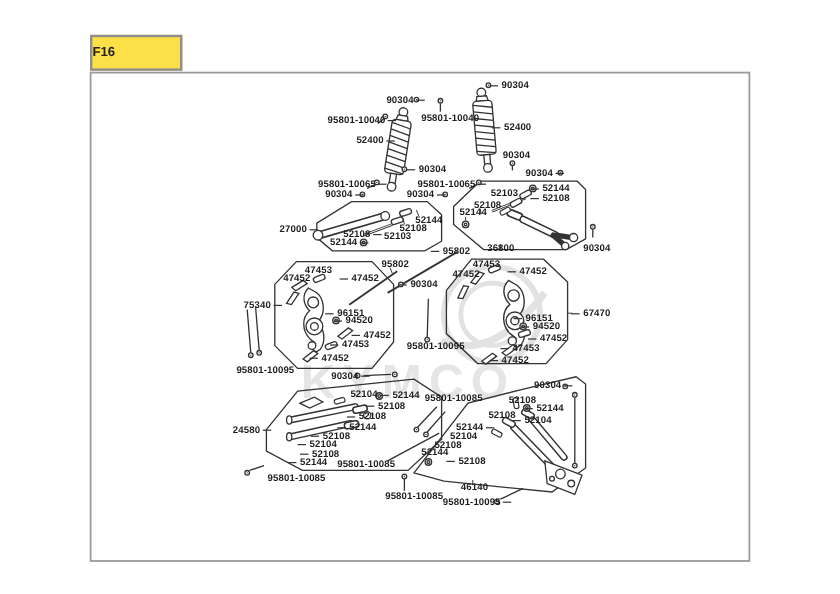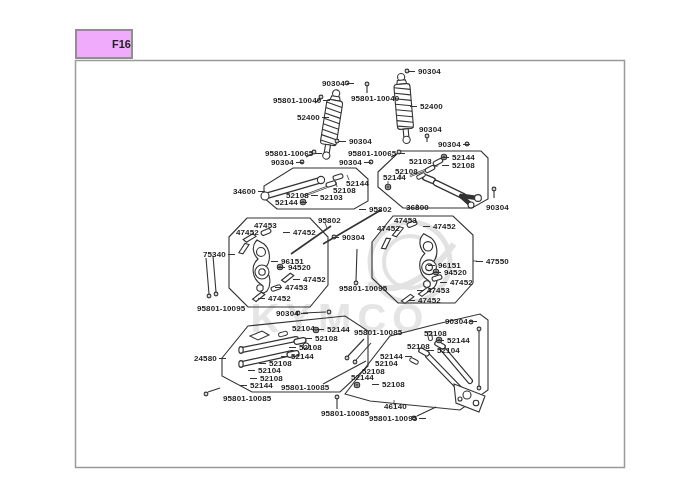--- a/index.html
+++ b/index.html
@@ -1,20 +1,20 @@
 <!DOCTYPE html>
 <html><head>
 <meta charset="utf-8">
 <style>
   html,body{margin:0;padding:0;background:#fff;}
   .page{position:relative;width:700px;height:495px;background:#fff;overflow:hidden;
         font-family:"Liberation Sans",sans-serif;}
   .svgart{position:absolute;left:0;top:0;width:700px;height:495px;}
-  .f16box{position:absolute;left:75px;top:29px;width:58px;height:30px;background:#f0abfc;
-          border:2px solid #8f8f8f;display:flex;align-items:center;justify-content:flex-end;
+  .f16box{position:absolute;left:75px;top:29px;width:77px;height:30px;background:#fde047;
+          border:2px solid #8f8f8f;display:flex;align-items:center;justify-content:flex-start;
           font:700 11px "Liberation Sans",sans-serif;color:#222;box-sizing:border-box;}
   .ptitle{position:absolute;left:176px;top:38px;font:700 12px "Liberation Sans",sans-serif;color:#222;}
   .footer{position:absolute;left:75px;top:471px;width:550px;text-align:center;
           font:600 10px "Liberation Sans",sans-serif;color:#222;}
   #labels-layer{position:absolute;left:0;top:0;width:700px;height:495px;}
   .plabel{position:absolute;font:700 8px "Liberation Sans",sans-serif;color:#1d1d1d;
           transform:translateY(-50%);white-space:nowrap;letter-spacing:.1px;}
   .lead{position:absolute;width:7px;height:1px;background:#333;}
 </style>
 </head>
@@ -265,21 +265,21 @@
       <div class="lead" style="top: 161.5px; left: 364px;"></div>
       <div class="plabel" style="left: 409px; top: 161px;">52103</div>
       <div class="plabel" style="left: 452px; top: 157px;">52144</div>
       <div class="lead" style="top: 156.5px; left: 442px;"></div>
       <div class="plabel" style="left: 452px; top: 165px;">52108</div>
       <div class="lead" style="top: 164.5px; left: 442px;"></div>
       <div class="plabel" style="left: 395px; top: 171px;">52108</div>
       <div class="plabel" style="left: 383px; top: 177px;">52144</div>
       <div class="plabel" style="left: 406px; top: 207px;">36800</div>
       <div class="plabel" style="left: 486px; top: 207px;">90304</div>
-      <div class="plabel" style="left: 233px; top: 191px;">34600</div>
+      <div class="plabel" style="left: 233px; top: 191px;">27000</div>
       <div class="lead" style="top: 190.5px; left: 258px;"></div>
       <div class="plabel" style="left: 346px; top: 183px;">52144</div>
       <div class="plabel" style="left: 333px; top: 190px;">52108</div>
       <div class="plabel" style="left: 320px; top: 197px;">52103</div>
       <div class="plabel" style="left: 286px; top: 195px;">52108</div>
       <div class="lead" style="top: 194.5px; left: 311px;"></div>
       <div class="plabel" style="left: 275px; top: 202px;">52144</div>
       <div class="lead" style="top: 201.5px; left: 300px;"></div>
       <div class="plabel" style="left: 369px; top: 209px;">95802</div>
       <div class="lead" style="top: 208.5px; left: 359px;"></div>
@@ -306,21 +306,21 @@
       <div class="plabel" style="left: 276px; top: 313px;">90304</div>
       <div class="lead" style="top: 312.5px; left: 301px;"></div>
       <div class="plabel" style="left: 394px; top: 220px;">47453</div>
       <div class="plabel" style="left: 377px; top: 228px;">47452</div>
       <div class="plabel" style="left: 433px; top: 226px;">47452</div>
       <div class="lead" style="top: 225.5px; left: 423px;"></div>
       <div class="plabel" style="left: 438px; top: 265px;">96151</div>
       <div class="lead" style="top: 264.5px; left: 428px;"></div>
       <div class="plabel" style="left: 444px; top: 272px;">94520</div>
       <div class="lead" style="top: 271.5px; left: 434px;"></div>
-      <div class="plabel" style="left: 486px; top: 261px;">47550</div>
+      <div class="plabel" style="left: 486px; top: 261px;">67470</div>
       <div class="lead" style="top: 260.5px; left: 476px;"></div>
       <div class="plabel" style="left: 450px; top: 282px;">47452</div>
       <div class="lead" style="top: 281.5px; left: 440px;"></div>
       <div class="plabel" style="left: 427px; top: 290px;">47453</div>
       <div class="lead" style="top: 289.5px; left: 417px;"></div>
       <div class="plabel" style="left: 418px; top: 300px;">47452</div>
       <div class="lead" style="top: 299.5px; left: 408px;"></div>
       <div class="plabel" style="left: 339px; top: 288px;">95801-10095</div>
       <div class="plabel" style="left: 292px; top: 328px;">52104</div>
       <div class="plabel" style="left: 327px; top: 329px;">52144</div>

